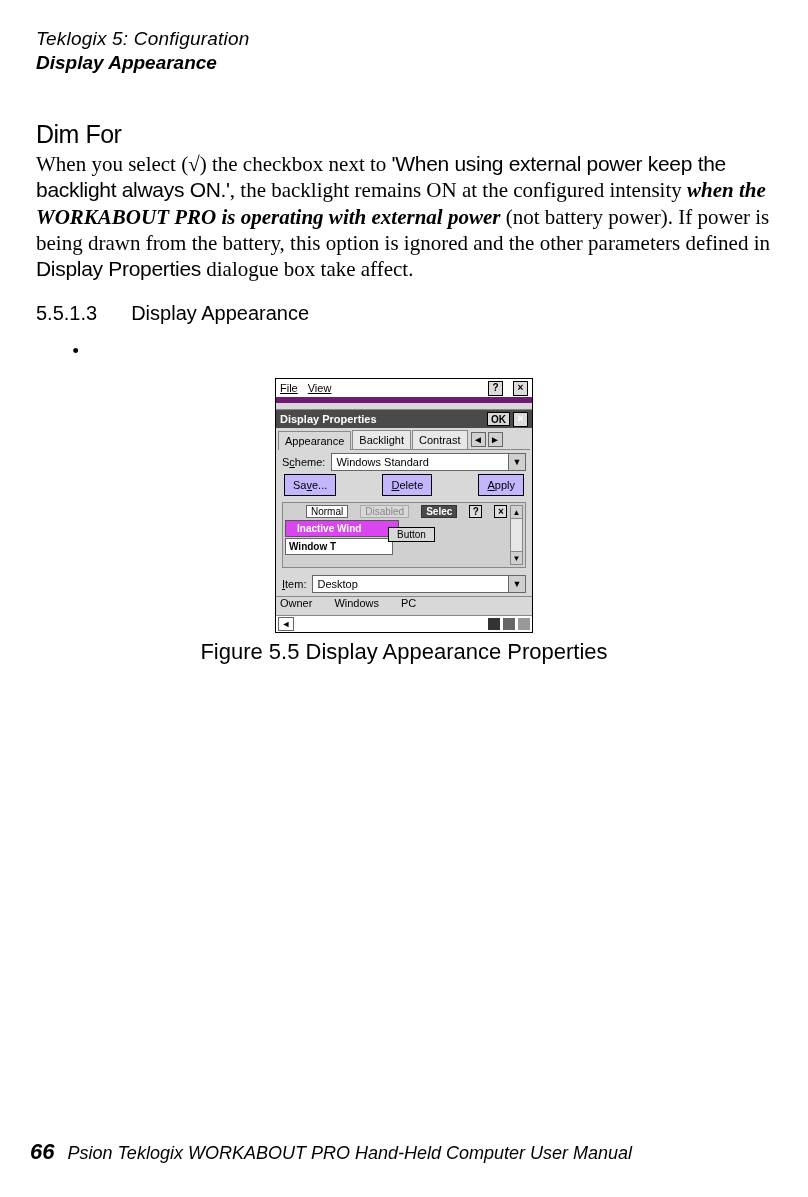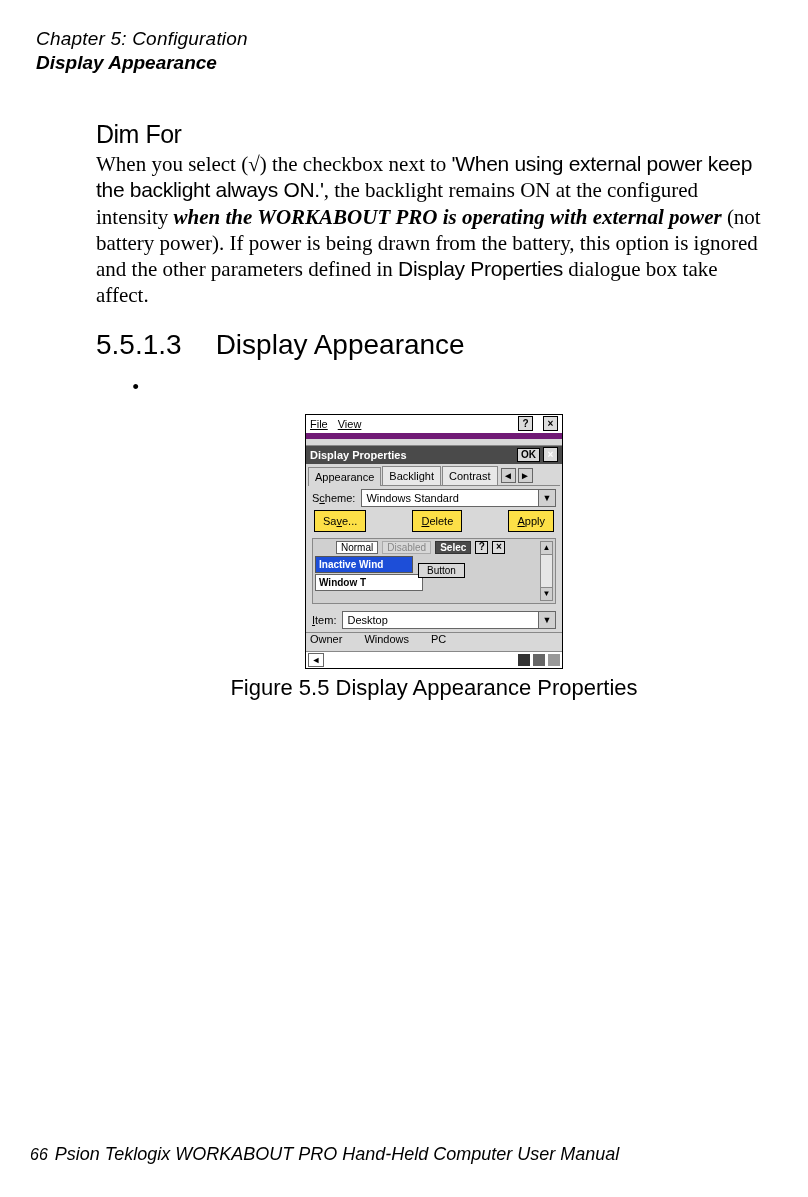--- a/index.html
+++ b/index.html
@@ -25,21 +25,20 @@
     letter-spacing: 0.2px;
   }
   .section-line {
     font-family: Arial, Helvetica, sans-serif;
     font-style: italic;
     font-weight: bold;
     font-size: 19px;
     margin-top: 2px;
   }
   .content {
-    margin-left: 60px;
     margin-top: 46px;
   }
   .cond-head {
     font-family: "Arial Narrow", "Helvetica Condensed", Arial, sans-serif;
     font-stretch: condensed;
     font-size: 25px;
     letter-spacing: -0.5px;
     margin-bottom: 2px;
   }
   .body-text {
@@ -53,21 +52,21 @@
     font-stretch: condensed;
     letter-spacing: -0.3px;
   }
   .bold-italic {
     font-weight: bold;
     font-style: italic;
   }
   .numbered-head {
     font-family: "Arial Narrow", "Helvetica Condensed", Arial, sans-serif;
     font-stretch: condensed;
-    font-size: 28px;
+    font-size: 20px;
     margin-top: 20px;
     margin-bottom: 14px;
     display: flex;
     gap: 34px;
   }
   .bullet-row {
     display: flex;
     gap: 22px;
     font-size: 21px;
     margin-left: 36px;
@@ -86,24 +85,24 @@
   }
   .footer {
     position: absolute;
     bottom: 32px;
     left: 30px;
     font-family: Arial, Helvetica, sans-serif;
     font-style: italic;
     font-size: 18px;
   }
   .footer .pg {
-    font-weight: normal;
+    font-weight: bold;
     font-style: italic;
-    margin-right: 2px;
-    font-size: 16px;
+    margin-right: 8px;
+    font-size: 22px;
   }
 
   
   .screenshot {
     width: 256px;
     margin: 8px auto 0 auto;
     border: 1px solid #000;
     font-family: Tahoma, Arial, sans-serif;
     font-size: 11px;
     background: #fff;
@@ -200,47 +199,47 @@
     box-sizing: border-box;
   }
   .ss-select .dd {
     position: absolute; right: 0; top: 0; bottom: 0;
     width: 16px; border-left: 1px solid #666;
     background: #d0d0d0;
     display: flex; align-items: center; justify-content: center;
   }
   .ss-btn {
     border: 1px solid #000;
-    background: #fde047;
+    background: #c4b5fd;
     height: 20px;
     padding: 0 8px;
     display: inline-flex; align-items: center;
     font-size: 11px;
   }
   .ss-preview {
     border: 1px solid #888;
     background: #d0d0d0;
     margin: 2px 4px 4px 4px;
     padding: 2px;
     position: relative;
     height: 60px;
   }
   .pv-tabs {
-    display:flex; gap:4px;
+    display:flex; gap:12px;
     font-size:10px;
     padding-left:21px;
   }
   .pv-norm { background:#fff; border:1px solid #666; padding:0 4px; }
   .pv-dis  { color:#888; border:1px solid #aaa; padding:0 4px; background:#d8d8d8;}
   .pv-sel  { background:#4a4a4a; color:#fff; border:1px solid #333; padding:0 4px; font-weight:bold;}
   .pv-bar1 {
     margin-top:2px;
-    background:#1d4ed8; color:#fff;
+    background:#d946ef; color:#fff;
     height:15px; display:flex; align-items:center;
-    font-weight:bold; font-size:10px; padding:0 3px;
+    font-weight:bold; font-size:10px; padding:0 11px;
     border:1px solid #555;
     width: 90px;
   }
   .pv-bar2 {
     margin-top:1px;
     background:#fff; height:15px;
     display:flex;align-items:center; font-weight:bold;
     font-size:10px; padding:0 3px; border:1px solid #666;
     width: 100px;
   }
@@ -278,21 +277,21 @@
   .ss-statusbar .fill{flex:1;}
   .ss-statusbar .icon{width:12px;height:12px;background:#333;margin-left:3px;}
   .ss-statusbar .icon.b{background:#666;}
   .ss-statusbar .icon.c{background:#999;}
   .drop-tri { font-size: 9px; }
 </style>
 </head>
 <body>
 
 <div class="page">
-  <div class="chapter-line">Chapter 5: Configuration</div>
+  <div class="chapter-line">Teklogix 5: Configuration</div>
   <div class="section-line">Display Appearance</div>
 
   <div class="content">
     <div class="cond-head">Dim For</div>
 
     <div class="body-text">
       <span>When you select (√) the checkbox next to </span><span class="cond-inline">'When using external power keep the backlight always ON.'</span><span>, the backlight remains ON at the configured intensity </span><span class="bold-italic">when the WORKABOUT PRO is operating with external power</span><span> (not battery power). If power is being drawn from the battery, this option is ignored and the other parameters defined in </span><span class="cond-inline">Display Properties</span><span> dialogue box take affect.</span>
     </div>
 
     <div class="numbered-head">

